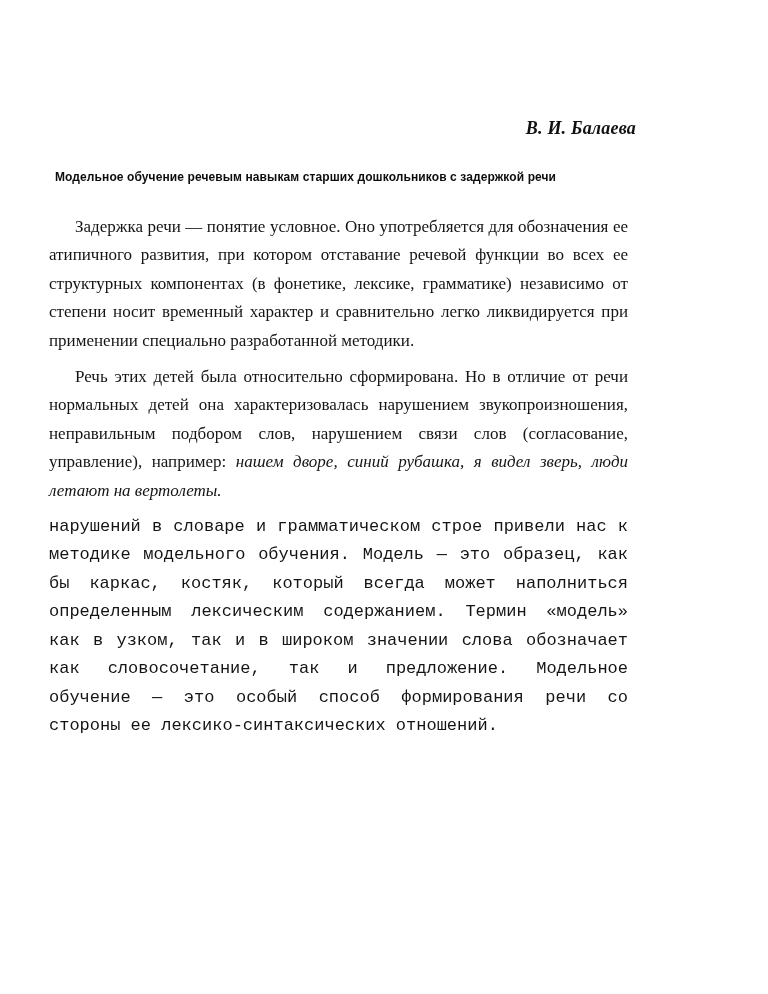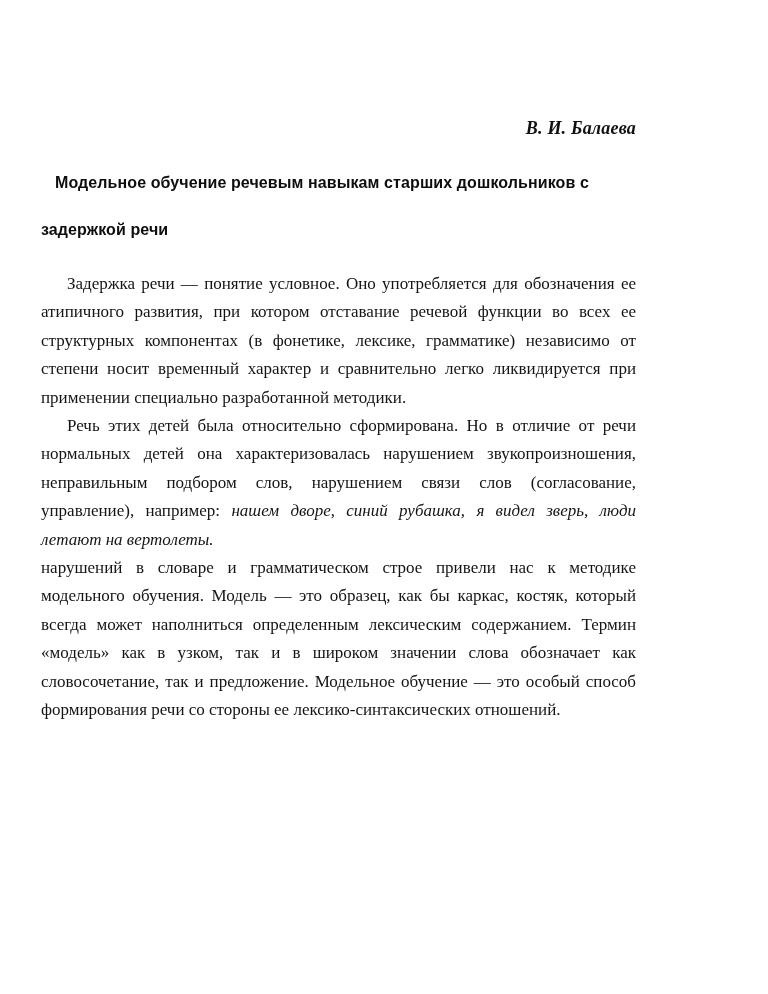--- a/index.html
+++ b/index.html
@@ -24,40 +24,41 @@
     font-size: 18px;
     line-height: 21px;
     text-align: right;
     color: #101010;
     letter-spacing: 0.2px;
   }
   .title {
     margin: 20px 0 0 0;
     font-family: "Liberation Sans", sans-serif;
     font-weight: bold;
-    font-size: 16px;
-    line-height: 47px;
+    font-size: 12px;
+    line-height: 37px;
     text-indent: 14px;
     color: #0d0d0d;
     letter-spacing: 0.1px;
   }
   .body-text {
     margin-top: 17px;
     font-family: "Liberation Serif", serif;
     font-size: 17px;
     line-height: 28.4px;
     text-align: justify;
     color: #141414;
   }
   .body-text p {
-    margin: 0;
+    margin: 8px;
     text-indent: 26px;
   }
   .body-text p.no-indent {
     text-indent: 0;
+    font-family: Liberation Mono, monospace;
   }
   .body-text .italic {
     font-style: italic;
   }
 </style>
 </head>
 <body>
 
 <div class="page">
   <div class="author">В. И. Балаева</div>

